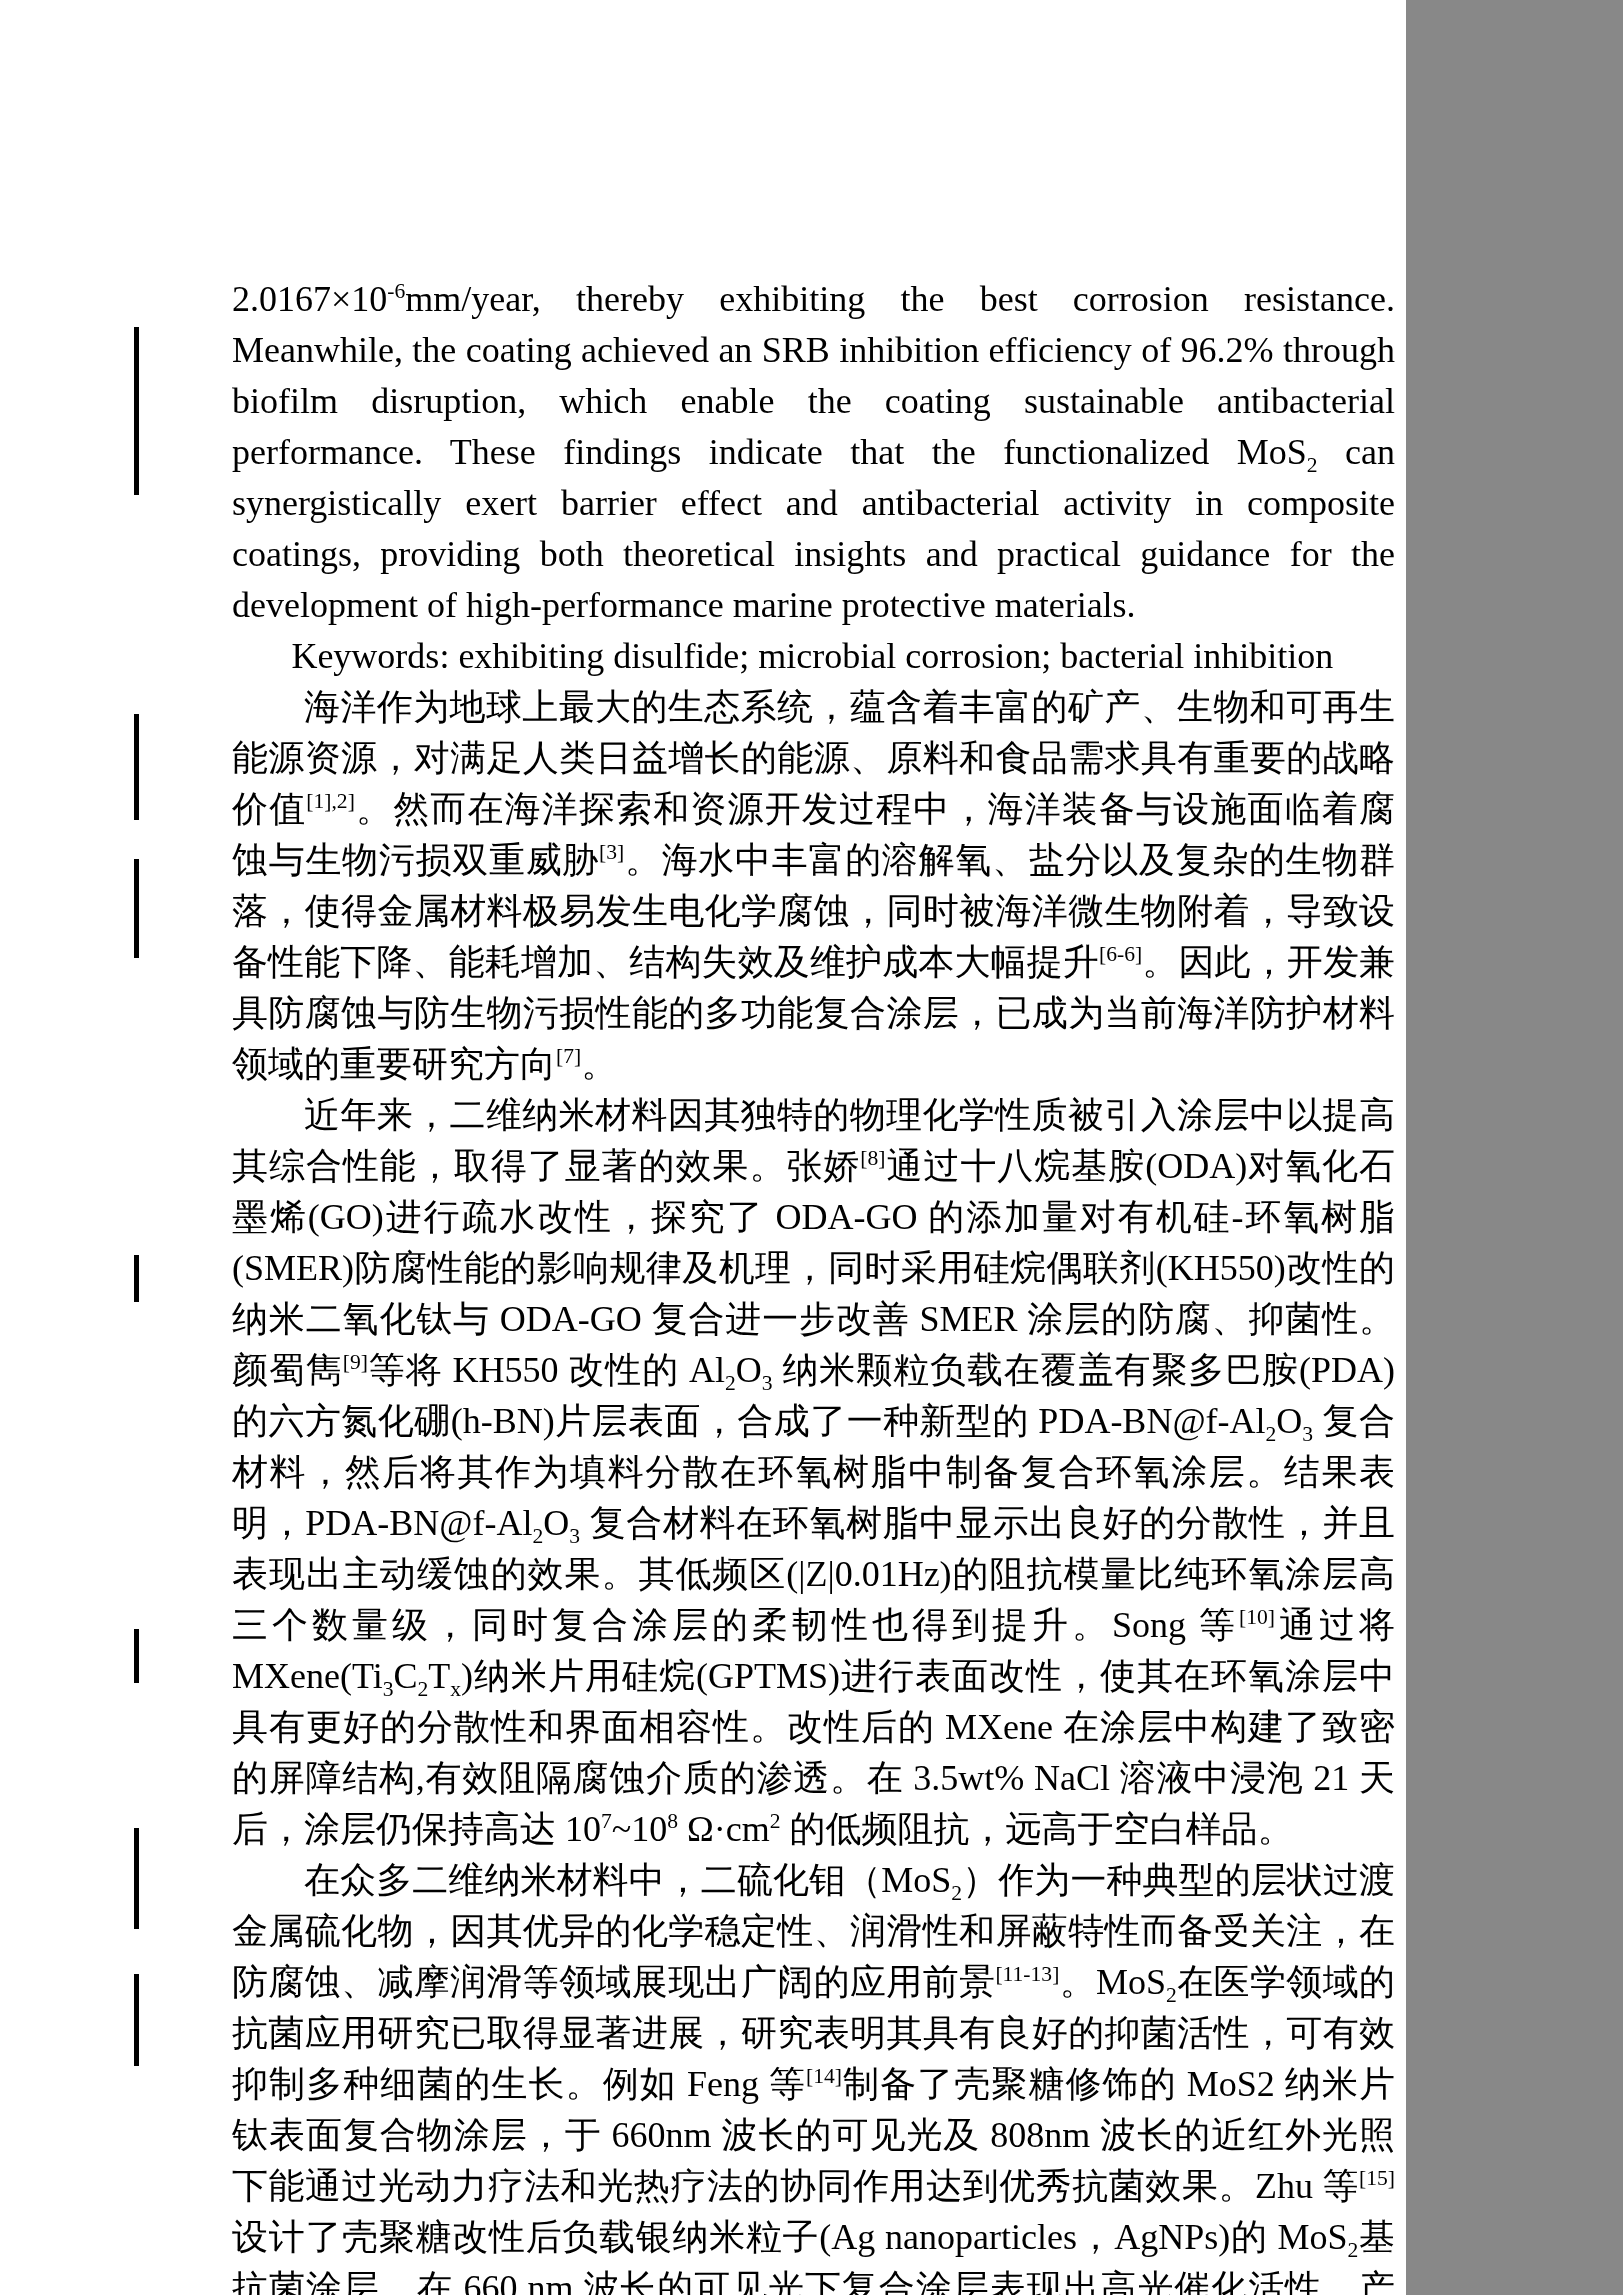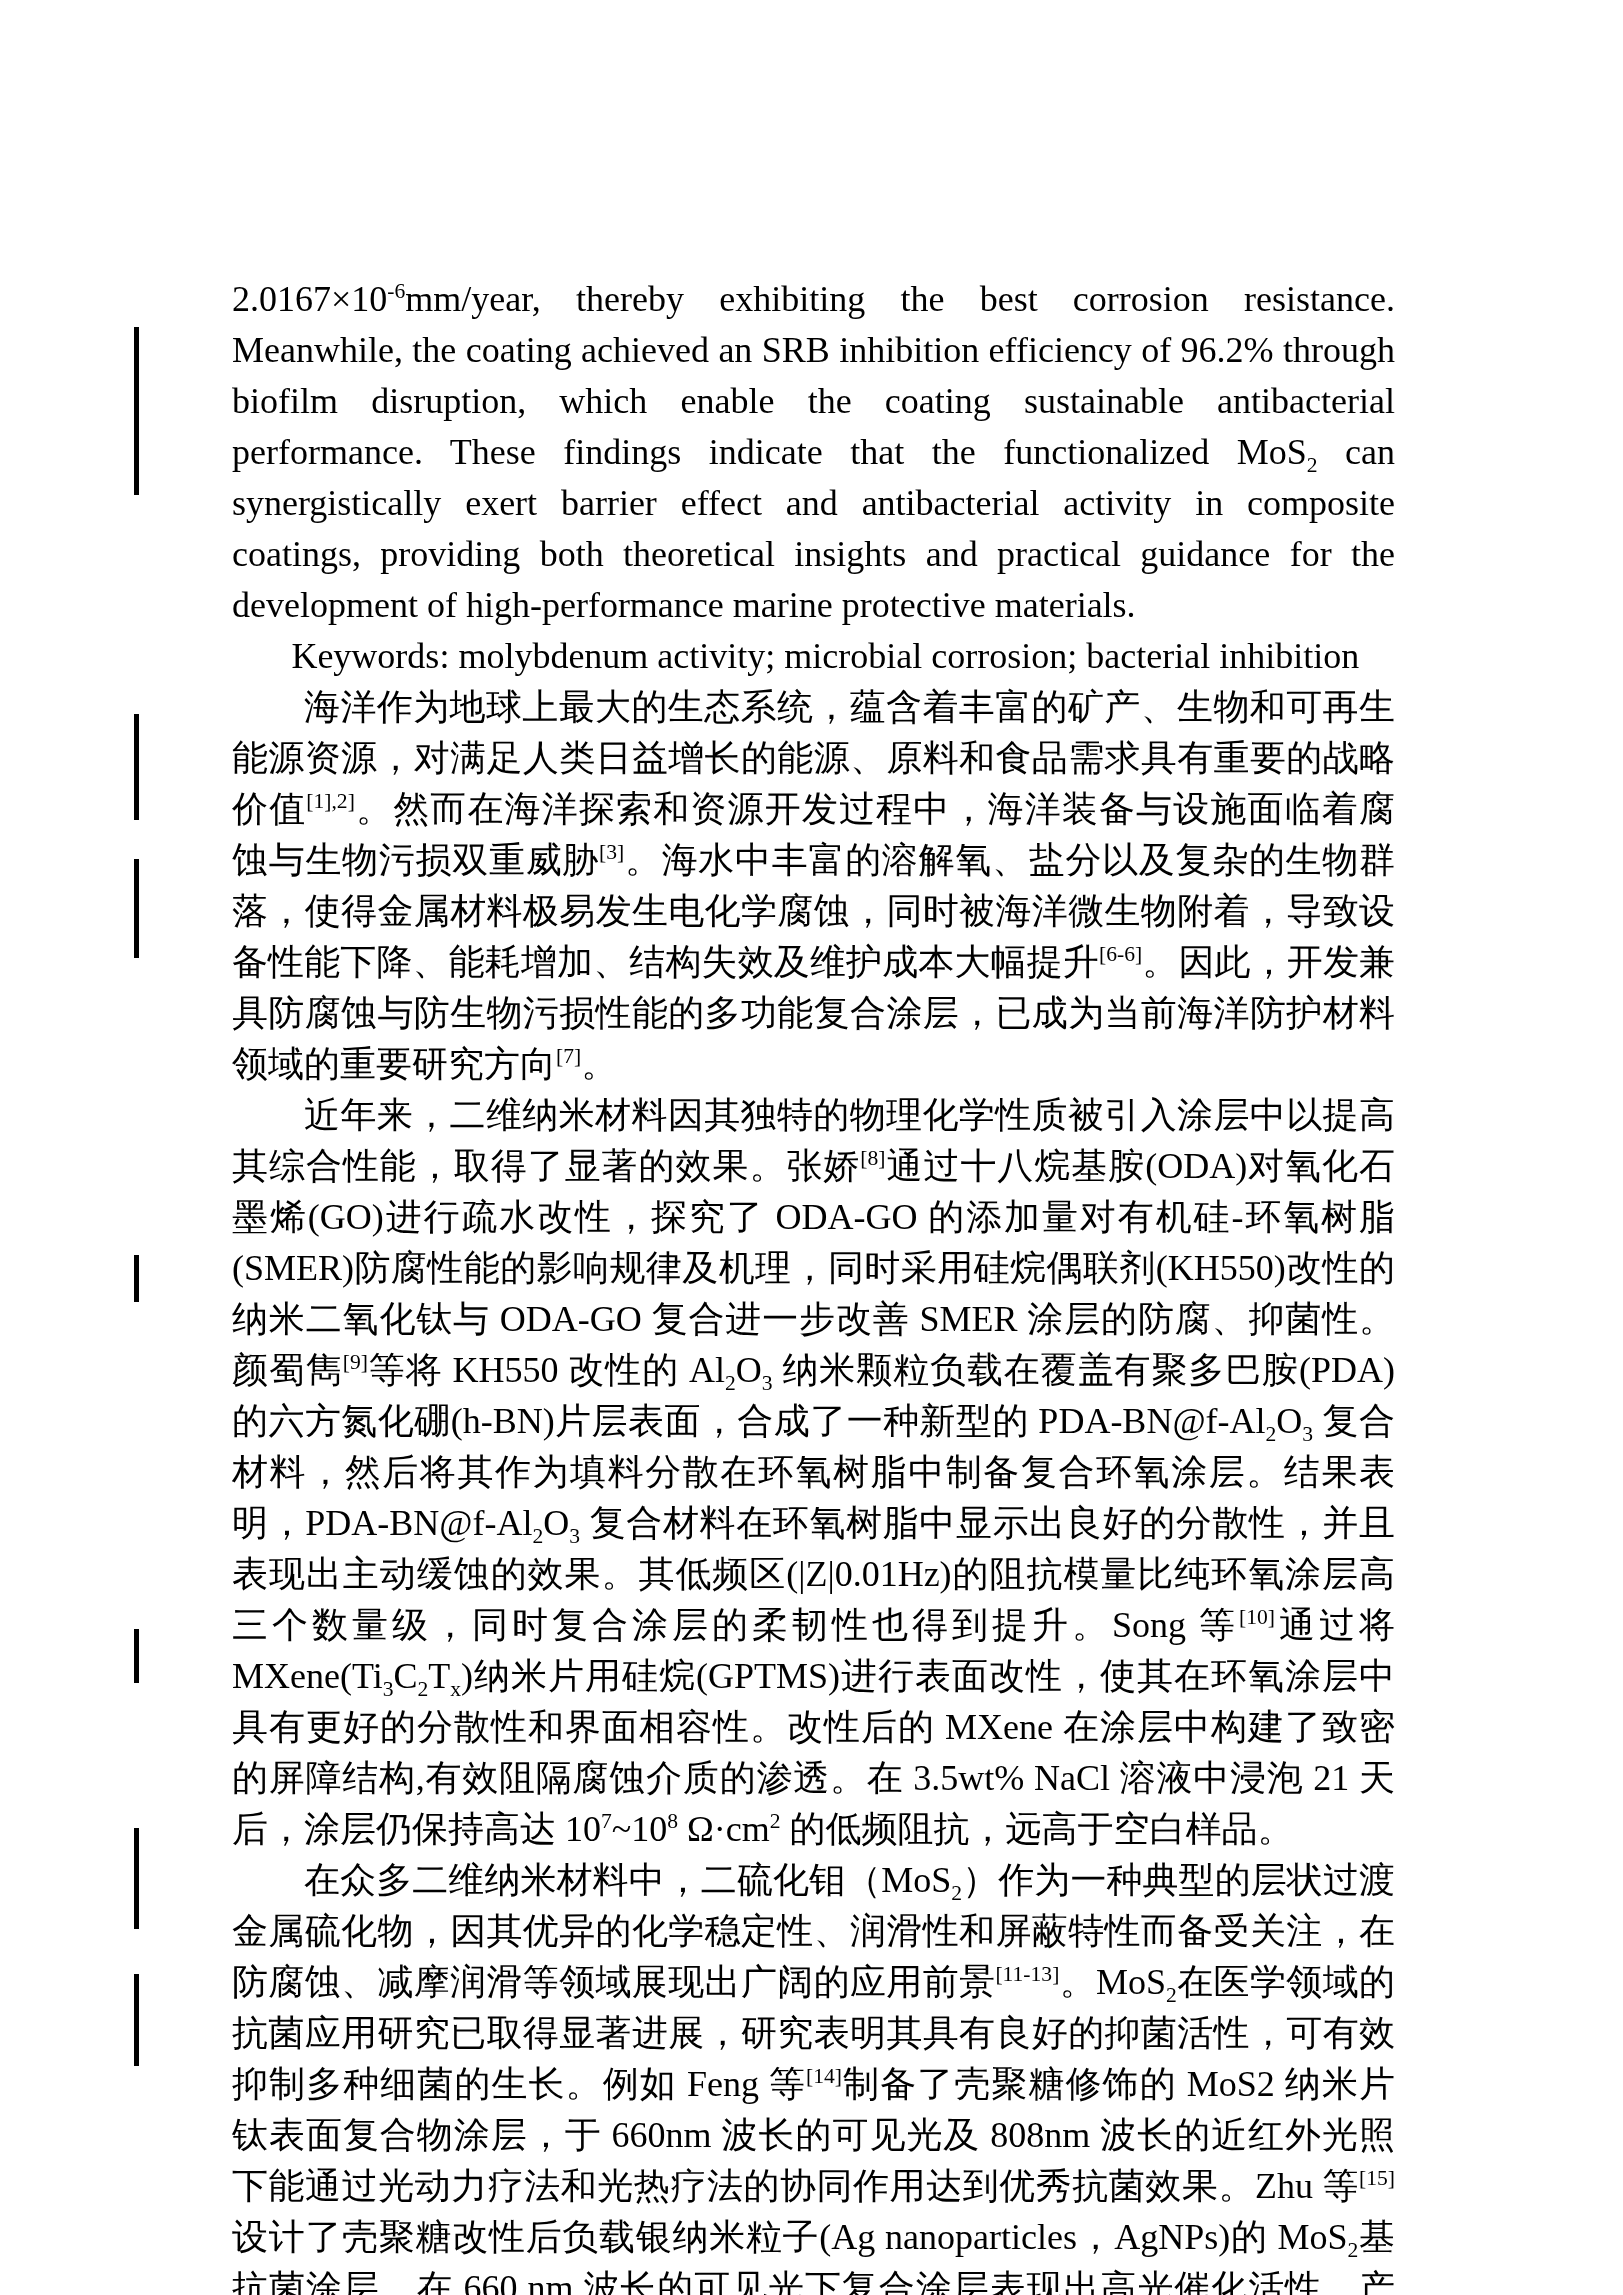--- a/index.html
+++ b/index.html
@@ -1,18 +1,18 @@
 <!DOCTYPE html>
 <html style="font-size:10.5px"><head>
 <meta charset="utf-8">
 <style>
   html, body { margin: 0; padding: 0; background: #888; }
   .page {
     position: relative;
-    width: 1623px;
+    width: 1406px;
     height: 2295px;
     background: #ffffff;
     font-family: "Liberation Serif", "DejaVu Serif", serif;
     color: #000000;
     overflow: hidden;
   }
   .text-block {
     position: absolute;
     left: 232px;
     top: 274px;
@@ -42,21 +42,21 @@
     width: 5.2px;
     background: #000000;
   }
 </style>
 </head>
 <body>
 
 <div class="page">
   <div class="text-block">
       <p><span>2.0167×10</span><span class="seg-sup">-6</span><span>mm/year, thereby exhibiting the best corrosion resistance. Meanwhile, the coating achieved an SRB inhibition efficiency of 96.2% through biofilm disruption, which enable the coating sustainable antibacterial performance. These findings indicate that the functionalized MoS</span><span class="seg-sub">2</span><span> can synergistically exert barrier effect and antibacterial activity in composite coatings, providing both theoretical insights and practical guidance for the development of high-performance marine protective materials.</span></p>
-      <p class="indent-sm"><span class="seg-bold">Keywords</span><span>: molybdenum activity; microbial corrosion; bacterial inhibition</span></p>
+      <p class="indent-sm"><span class="seg-bold">Keywords</span><span>: exhibiting disulfide; microbial corrosion; bacterial inhibition</span></p>
       <p class="indent"><span>海洋作为地球上最大的生态系统，蕴含着丰富的矿产、生物和可再生能源资源，对满足人类日益增长的能源、原料和食品需求具有重要的战略价值</span><span class="seg-sup">[1],2]</span><span>。然而在海洋探索和资源开发过程中，海洋装备与设施面临着腐蚀与生物污损双重威胁</span><span class="seg-sup">[3]</span><span>。海水中丰富的溶解氧、盐分以及复杂的生物群落，使得金属材料极易发生电化学腐蚀，同时被海洋微生物附着，导致设备性能下降、能耗增加、结构失效及维护成本大幅提升</span><span class="seg-sup">[6-6]</span><span>。因此，开发兼具防腐蚀与防生物污损性能的多功能复合涂层，已成为当前海洋防护材料领域的重要研究方向</span><span class="seg-sup">[7]</span><span>。</span></p>
       <p class="indent"><span>近年来，二维纳米材料因其独特的物理化学性质被引入涂层中以提高其综合性能，取得了显著的效果。张娇</span><span class="seg-sup">[8]</span><span>通过十八烷基胺(ODA)对氧化石墨烯(GO)进行疏水改性，探究了 ODA-GO 的添加量对有机硅-环氧树脂(SMER)防腐性能的影响规律及机理，同时采用硅烷偶联剂(KH550)改性的纳米二氧化钛与 ODA-GO 复合进一步改善 SMER 涂层的防腐、抑菌性。颜蜀雋</span><span class="seg-sup">[9]</span><span>等将 KH550 改性的 Al</span><span class="seg-sub">2</span><span>O</span><span class="seg-sub">3</span><span> 纳米颗粒负载在覆盖有聚多巴胺(PDA)的六方氮化硼(h-BN)片层表面，合成了一种新型的 PDA-BN@f-Al</span><span class="seg-sub">2</span><span>O</span><span class="seg-sub">3</span><span> 复合材料，然后将其作为填料分散在环氧树脂中制备复合环氧涂层。结果表明，PDA-BN@f-Al</span><span class="seg-sub">2</span><span>O</span><span class="seg-sub">3</span><span> 复合材料在环氧树脂中显示出良好的分散性，并且表现出主动缓蚀的效果。其低频区(|Z|0.01Hz)的阻抗模量比纯环氧涂层高三个数量级，同时复合涂层的柔韧性也得到提升。Song 等</span><span class="seg-sup">[10]</span><span>通过将 MXene(Ti</span><span class="seg-sub">3</span><span>C</span><span class="seg-sub">2</span><span>T</span><span class="seg-sub">x</span><span>)纳米片用硅烷(GPTMS)进行表面改性，使其在环氧涂层中具有更好的分散性和界面相容性。改性后的 MXene 在涂层中构建了致密的屏障结构,有效阻隔腐蚀介质的渗透。在 3.5wt% NaCl 溶液中浸泡 21 天后，涂层仍保持高达 10</span><span class="seg-sup">7</span><span>~10</span><span class="seg-sup">8</span><span> Ω·cm</span><span class="seg-sup">2</span><span> 的低频阻抗，远高于空白样品。</span></p>
       <p class="indent"><span>在众多二维纳米材料中，二硫化钼（MoS</span><span class="seg-sub">2</span><span>）作为一种典型的层状过渡金属硫化物，因其优异的化学稳定性、润滑性和屏蔽特性而备受关注，在防腐蚀、减摩润滑等领域展现出广阔的应用前景</span><span class="seg-sup">[11-13]</span><span>。MoS</span><span class="seg-sub">2</span><span>在医学领域的抗菌应用研究已取得显著进展，研究表明其具有良好的抑菌活性，可有效抑制多种细菌的生长。例如 Feng 等</span><span class="seg-sup">[14]</span><span>制备了壳聚糖修饰的 MoS2 纳米片钛表面复合物涂层，于 660nm 波长的可见光及 808nm 波长的近红外光照下能通过光动力疗法和光热疗法的协同作用达到优秀抗菌效果。Zhu 等</span><span class="seg-sup">[15]</span><span>设计了壳聚糖改性后负载银纳米粒子(Ag nanoparticles，AgNPs)的 MoS</span><span class="seg-sub">2</span><span>基抗菌涂层，在 660 nm 波长的可见光下复合涂层表现出高光催化活性，产生更多活性氧(ROS)进而杀死细菌。其中加入的壳聚糖进一步增强涂层的抗菌性能，也降低了 Ag NPs 的细胞毒性。另一研究</span></p>
     </div>
 <div class="change-bar" style="top: 327px; height: 168px; background: rgb(0, 0, 0);"></div>
     <div class="change-bar" style="top: 714px; height: 106px; background: rgb(0, 0, 0);"></div>
     <div class="change-bar" style="top: 859px; height: 99px; background: rgb(0, 0, 0);"></div>
     <div class="change-bar" style="top: 1255px; height: 47px; background: rgb(0, 0, 0);"></div>
     <div class="change-bar" style="top: 1629px; height: 54px; background: rgb(0, 0, 0);"></div>
     <div class="change-bar" style="top: 1828px; height: 101px; background: rgb(0, 0, 0);"></div>

